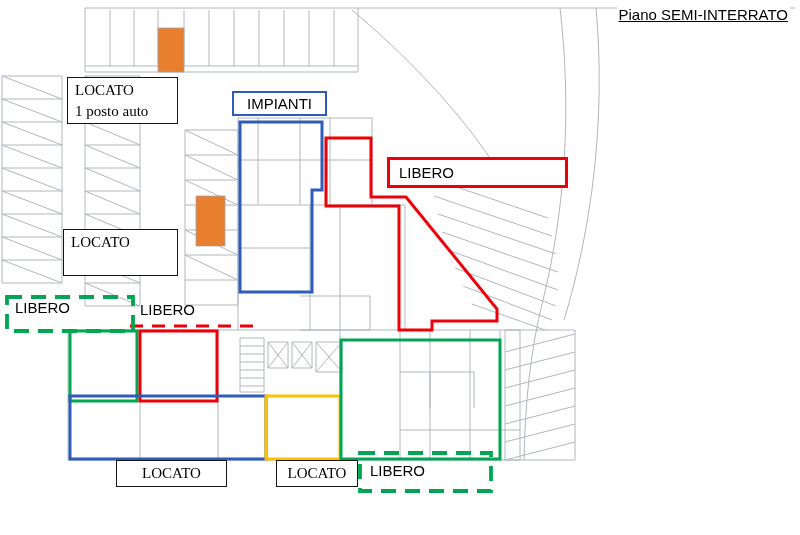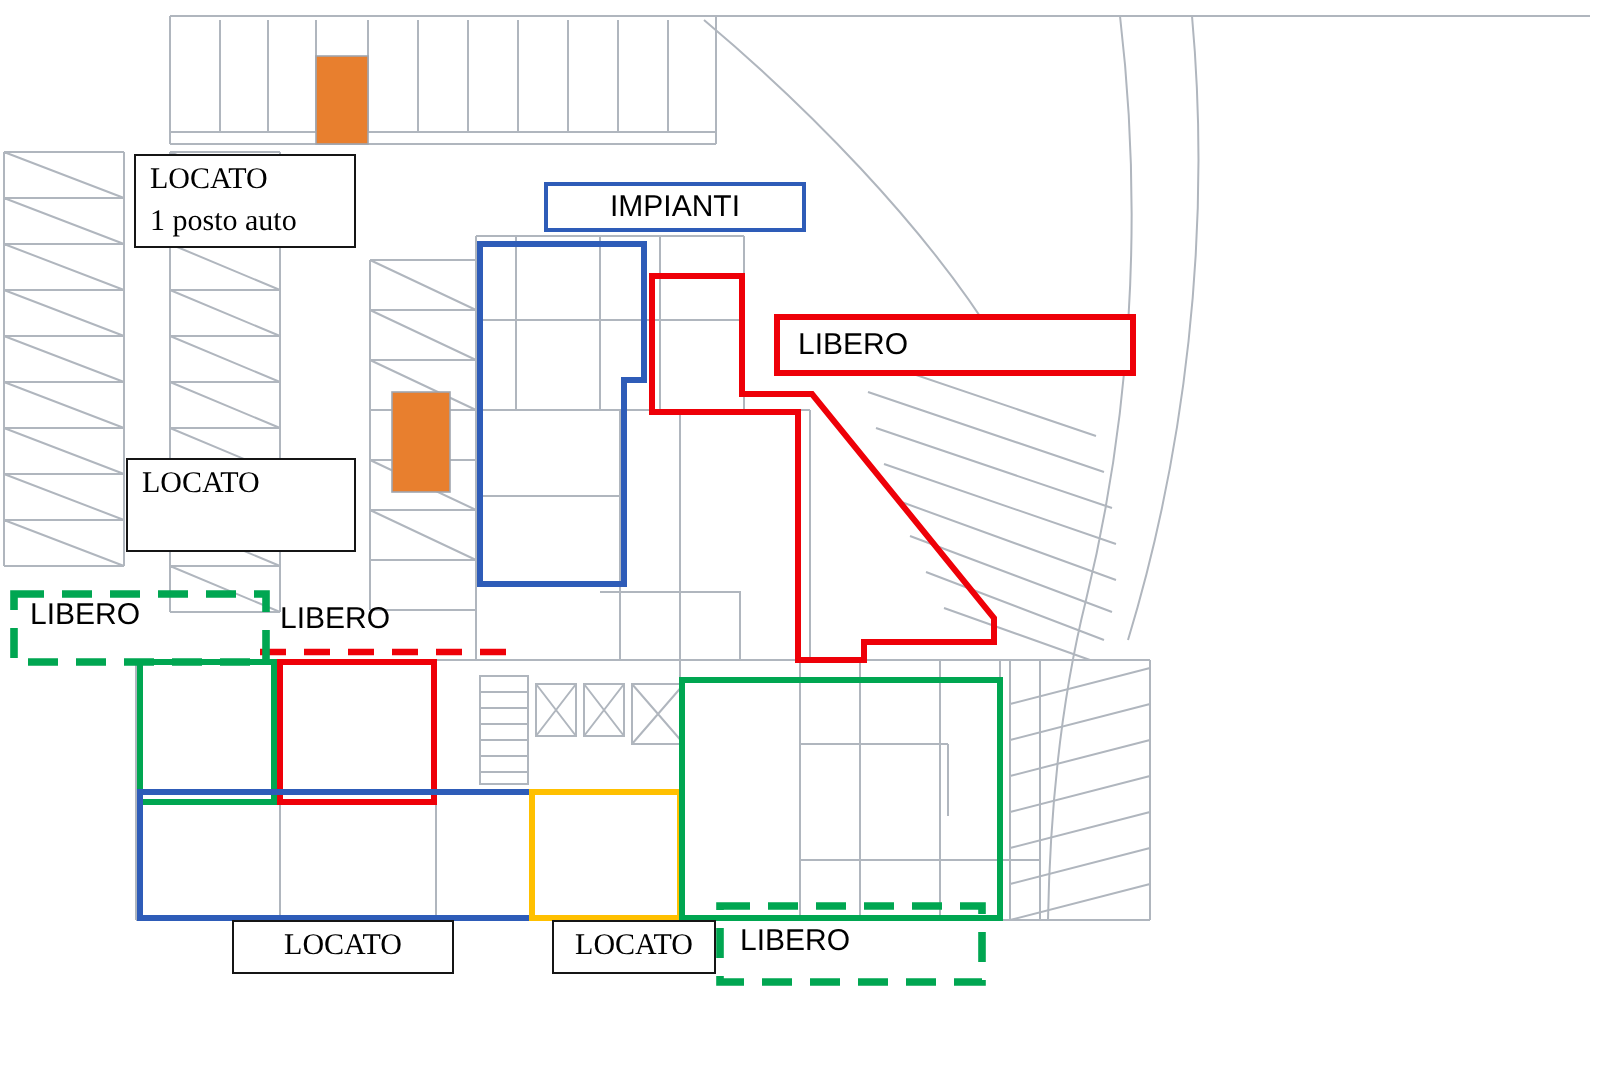--- a/index.html
+++ b/index.html
@@ -14,21 +14,21 @@
   .zone { fill:none; stroke-width:3; stroke-linejoin:miter; }
   .z-blue { stroke:var(--blue); }
   .z-red { stroke:var(--red); }
   .z-green { stroke:var(--green); }
   .z-yellow { stroke:var(--yellow); }
   .g-dash { stroke-dasharray:15 9; stroke-width:3.8; }
   .r-dash { stroke-dasharray:13 9; stroke-width:3.2; }
   .lbl { position:absolute; background:#fff; color:#000; font-size:15px; }
   .boxed { border:1.4px solid #151515;font-family:Liberation Serif, serif; }
   .two-line { padding:2px 7px; line-height:21px; }
-  .impianti-box { border:2.5px solid var(--blue); padding:2px 31px;margin-left:40px; }
+  .impianti-box { border:2.5px solid var(--blue); padding:2px 13px; }
   .libero-main-box { border:3px solid var(--red); padding-left:9px; line-height:25px; }
   .centered { text-align:center; line-height:24px; }
   .plain { padding:0 3px; background:transparent; }
   .page-title {
     position:absolute; top:6px; right:10px; font-size:15px;
     text-decoration:underline; background:#fff; padding:0 2px; color:#000;
   }
 </style>
 </head>
 <body>
@@ -57,20 +57,21 @@
       <path class="zone z-green g-dash" d="M7 297H133V331H7Z"></path>
       <path class="zone z-green" d="M70 331H137V401H70Z"></path>
       <path class="zone z-red" d="M140 331H217V401H140Z"></path>
       <path class="zone z-blue" d="M70 396H266V459H70Z"></path>
       <path class="zone z-yellow" d="M266 396H340V459H266Z"></path>
       <path class="zone z-green" d="M341 340H500V459H341Z"></path>
       <path class="zone z-green g-dash" d="M360 453H491V491H360Z"></path>
     </g>
   </svg>
 
+  <div class="page-title">Piano SEMI-INTERRATO</div>
 
   <div class="lbl boxed two-line" style="left:67px;top:77px;width:111px;height:47px">
     <div>LOCATO</div>
     <div>1 posto auto</div>
   </div>
 
   <div class="lbl boxed two-line" style="left:63px;top:229px;width:115px;height:47px">
     <div>LOCATO</div>
   </div>
 

